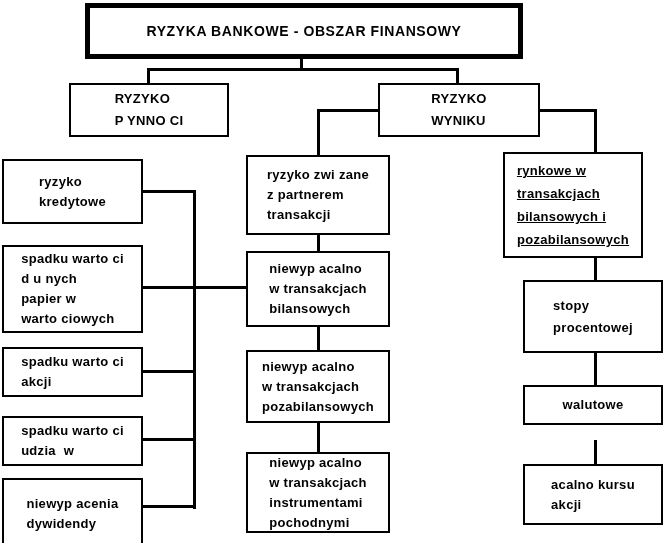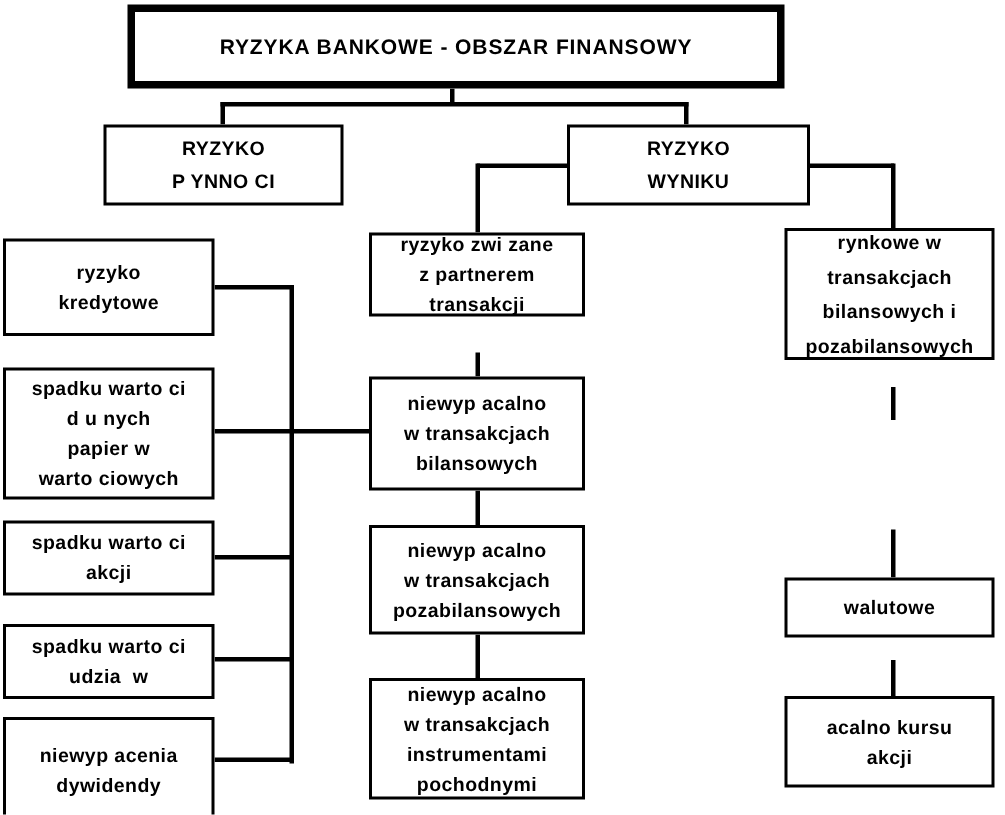--- a/index.html
+++ b/index.html
@@ -14,21 +14,21 @@
     overflow: hidden;
   }
   .node {
     position: absolute;
     box-sizing: border-box;
     border: 2px solid #000000;
     background: #ffffff;
     display: flex;
     align-items: center;
     justify-content: center;
-    text-align: center;
+    text-align: left;
     font-weight: bold;
     font-size: 13px;
     line-height: 20px;
     letter-spacing: 0.3px;
     white-space: pre-wrap;
     z-index: 2;
   }
   .node.root {
     border-width: 5px;
     font-size: 14px;
@@ -65,42 +65,44 @@
 
   <div class="node" style="left:2px; top:347px; width:141px; height:50px;">spadku warto ci
 akcji</div>
 
   <div class="node" style="left:2px; top:416px; width:141px; height:50px;">spadku warto ci
 udzia  w</div>
 
   <div class="node" style="left:2px; top:478px; width:141px; height:71px;">niewyp acenia
 dywidendy</div>
 
-  <div class="node" style="left:246px; top:155px; width:144px; height:56px;">ryzyko zwi zane
+  <div class="node" style="left:246px; top:155px; width:144px; height:80px;">ryzyko zwi zane
 z partnerem
 transakcji</div>
 
   <div class="node" style="left:246px; top:251px; width:144px; height:76px;">niewyp acalno
 w transakcjach
 bilansowych</div>
 
   <div class="node" style="left:246px; top:350px; width:144px; height:73px;">niewyp acalno
 w transakcjach
 pozabilansowych</div>
 
   <div class="node" style="left:246px; top:452px; width:144px; height:81px;">niewyp acalno
 w transakcjach
 instrumentami
 pochodnymi</div>
 
-  <div class="node tall" style="left:523px; top:152px; width:140px; height:88px;">rynkowe w
+  <div class="node tall" style="left:503px; top:152px; width:140px; height:106px;text-decoration:underline;">rynkowe w
 transakcjach
 bilansowych i
 pozabilansowych</div>
 
+  <div class="node level2" style="left:523px; top:280px; width:140px; height:73px;">stopy
+procentowej</div>
 
   <div class="node" style="left:523px; top:385px; width:140px; height:40px;">walutowe</div>
 
   <div class="node" style="left:523px; top:464px; width:140px; height:61px;">acalno kursu
 akcji</div>
 
   <div class="line" style="left:300px; top:59px; width:3px; height:11px;"></div>
   <div class="line" style="left:147px; top:68px; width:312px; height:3px;"></div>
   <div class="line" style="left:147px; top:68px; width:3px; height:15px;"></div>
   <div class="line" style="left:456px; top:68px; width:3px; height:15px;"></div>

